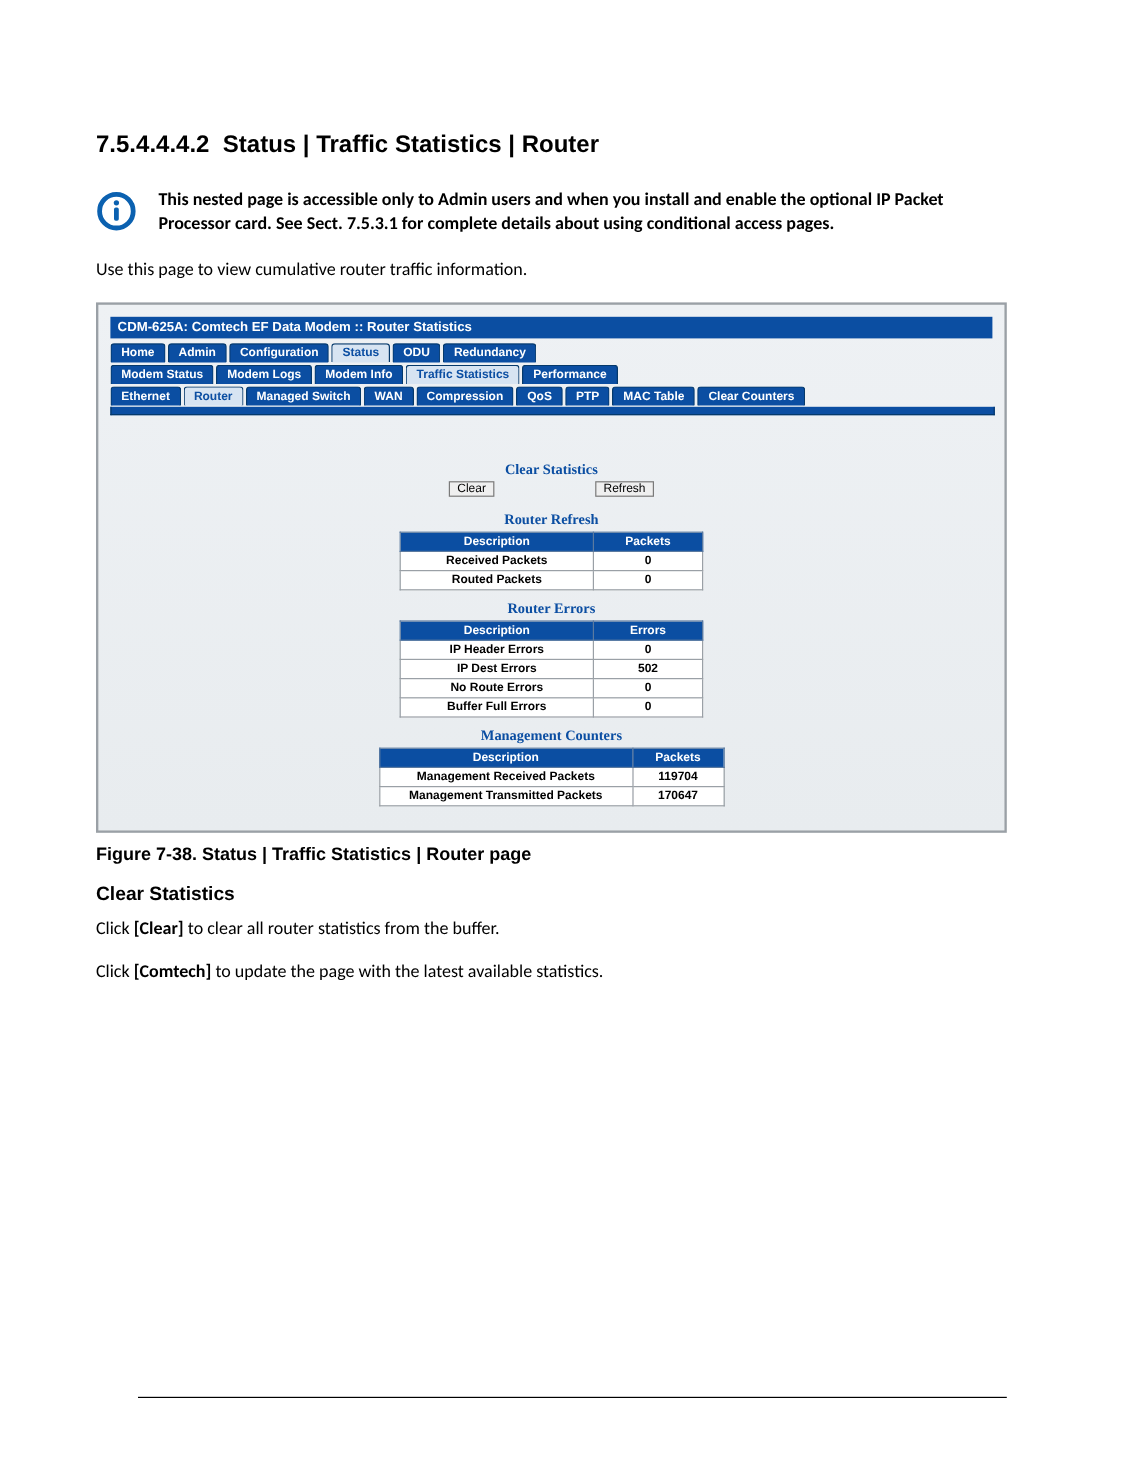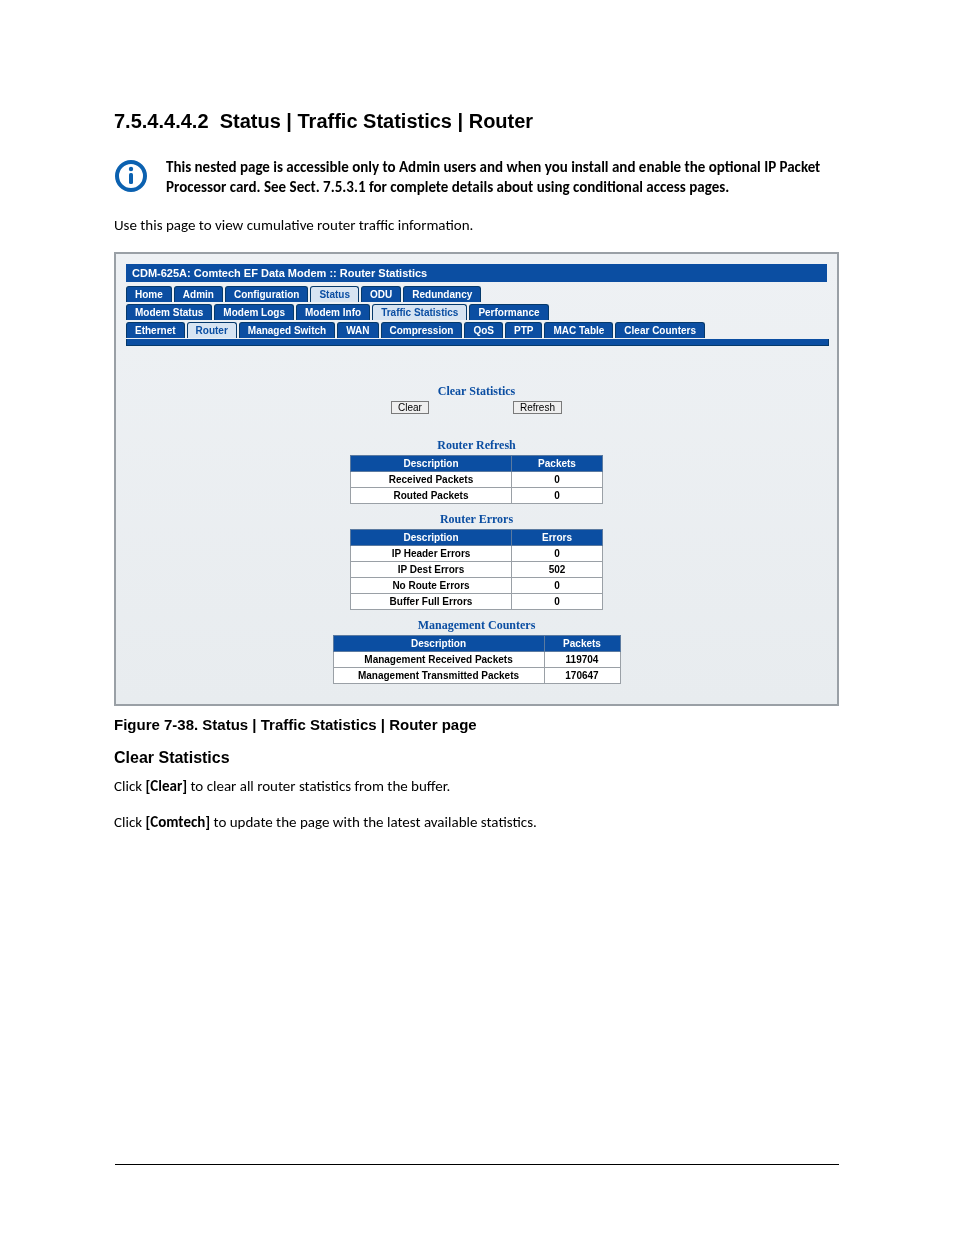--- a/index.html
+++ b/index.html
@@ -1,16 +1,16 @@
 <!DOCTYPE html>
 <html><head>
 <meta charset="utf-8">
 <style>
   html,body{margin:0;padding:0;background:#fff;font-family:Calibri,Arial,sans-serif;color:#000}
-  .page{width:954px;min-height:1235px;margin:0 auto;position:relative;box-sizing:border-box;padding:110px 115px 0 114px}
+  .page{width:954px;min-height:1235px;margin:0 auto;position:relative;box-sizing:border-box;padding:110px 115px 0 80px}
   h2.sec{font-family:Arial,sans-serif;font-weight:bold;font-size:20px;margin:0 0 24px 0}
   .note-row{display:flex;align-items:flex-start;margin:0 0 18px 0}
   .note-icon{margin:2px 18px 0 0;flex:0 0 auto}
   .note-text{font-size:15px;line-height:1.35;font-family:Calibri,Arial,sans-serif}
   .note-text b{font-weight:bold}
   .u{}
   p.body{font-size:15px;margin:0 0 18px 0;font-family:Calibri,Arial,sans-serif}
   .figwrap{margin:14px 0 8px 0}
   .shot{border:2px solid #9aa0a6;border-radius:0;background:linear-gradient(#eef1f4,#e8ecef);padding:10px;font-family:Verdana,Arial,sans-serif}
   .tabs{margin-top:4px}
@@ -19,21 +19,21 @@
   .tab.on{background:#0b4ea2;color:#fff}
   .tab.off{background:#d7e4f2;color:#0b4ea2}
   .band{height:6px;background:#0b4ea2;border:1px solid #05396b;border-top:none;margin:-1px 0 0 0;width:100%}
   .content{background:#fff0;padding:30px 0 10px 0}
   .center{display:flex;flex-direction:column;align-items:center}
   .grp-title{color:#0b4ea2;font-weight:bold;font-size:12px;margin:8px 0 2px 0;font-family:"Times New Roman",serif}
   .minitable{border-collapse:collapse;font-size:10px}
   .minitable th{background:#0b4ea2;color:#fff;font-weight:bold;border:1px solid #5b7aa0;padding:2px 10px;font-family:Verdana,Arial,sans-serif}
   .minitable td{border:1px solid #9aa0a6;padding:2px 10px;background:#fff;font-weight:bold;font-family:Verdana,Arial,sans-serif;text-align:center}
   .minitable td.l{text-align:center}
-  .btnrow{display:flex;gap:84px;margin-bottom:16px}
+  .btnrow{display:flex;gap:84px;margin-bottom:4px}
   .uibtn{font-family:Arial,sans-serif;font-size:10px;background:#efefef;border:1px solid #7a7a7a;padding:0 6px}
   .caption{text-align:left;font-family:Arial,sans-serif;font-weight:bold;font-size:15px;margin:10px 0 16px 0}
   h3.sub{font-family:Arial,sans-serif;font-weight:bold;font-size:16px;margin:10px 0 10px 0}
   .footer-line{position:absolute;left:115px;right:115px;bottom:70px;border-top:1px solid #000}
 </style>
 </head>
 <body>
 
 <div class="page">
   <h2 class="sec">

